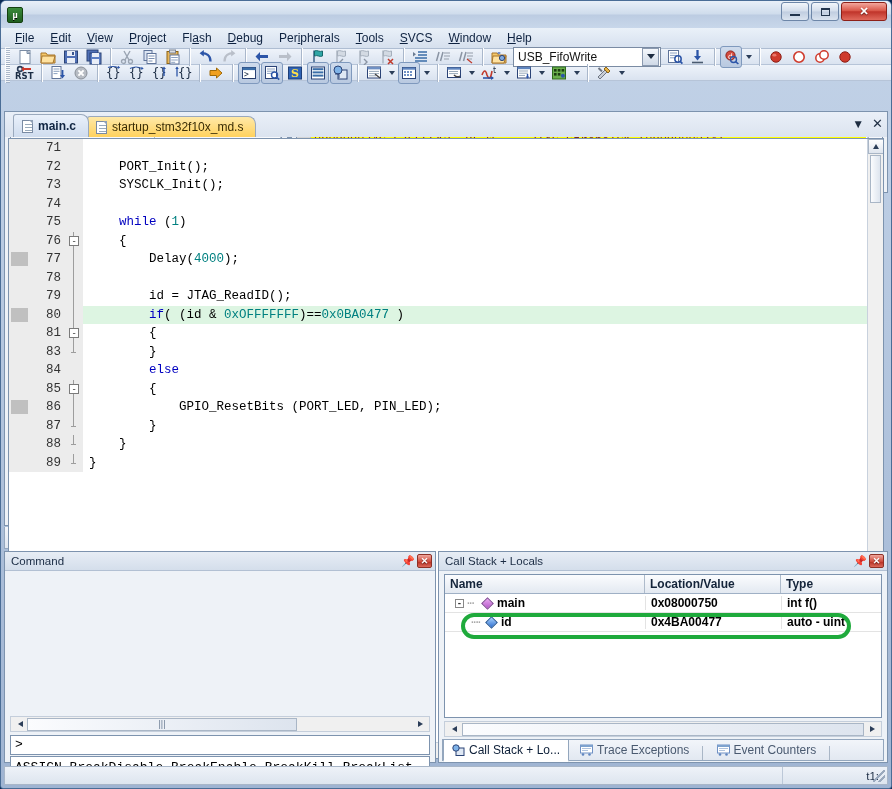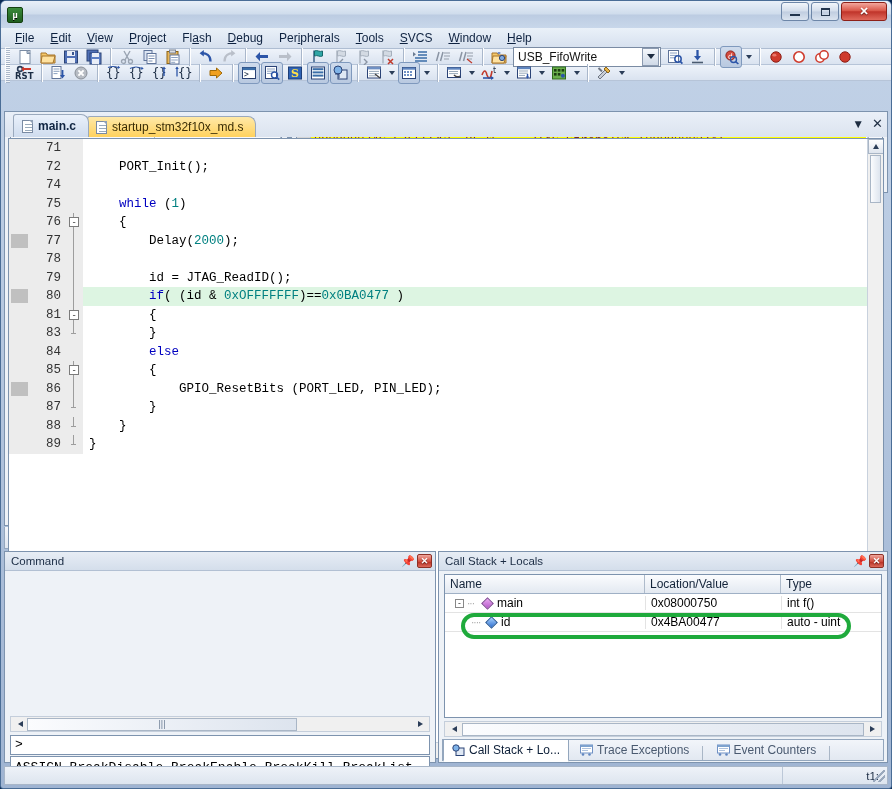--- a/index.html
+++ b/index.html
@@ -234,21 +234,21 @@
   .cmd-in { position:absolute; left:5px; right:5px; top:168px; height:20px; background:#fff;
      border:1px solid #7d93ae; font-family:"Liberation Mono","DejaVu Sans Mono",monospace;
      font-size:13px; padding:1px 4px; color:#000; }
   .cmd-hint { position:absolute; left:5px; right:5px; top:189px; height:24px; background:#fff;
      border:1px solid #7d93ae; font-family:"Liberation Mono","DejaVu Sans Mono",monospace;
      font-size:13px; padding:3px 4px; color:#000; white-space:nowrap; overflow:hidden;}
 
   
   #callstack { left:434px; right:0; top:440px; bottom:0; }
   .cs-body { position:absolute; left:5px; right:5px; top:22px; bottom:44px;
-     background:#fff; border:1px solid #7d93ae; display:flex; flex-direction:column; }
+     background:#fff; border:1px solid #7d93ae; display:flex; flex-direction:column;font-weight:bold; }
   .cs-head { display:flex; height:19px; background:linear-gradient(180deg,#fbfcfe,#e3e9f1);
      border-bottom:1px solid #9fb0c5; }
   .cs-head div { font-size:12px; color:#14243a; padding:2px 0 0 5px; border-right:1px solid #aebbcb;}
   .cs-head .h1{width:200px;} .cs-head .h2{width:136px;} .cs-head .h3{flex:1;border-right:none;}
   .cs-row { display:flex; height:19px; align-items:center; font-size:12px; border-bottom:1px solid #e3e3e3;}
   .cs-row .n { width:200px; display:flex;align-items:center; padding-left:4px; }
   .cs-row .v { width:136px; padding-left:5px; border-left:1px solid #e3e3e3;}
   .cs-row .t { flex:1; padding-left:5px; border-left:1px solid #e3e3e3;}
   .diamond { width:9px;height:9px; transform:rotate(45deg); display:inline-block; margin:0 5px 0 2px;
      border:1px solid #7a3d8e; background:linear-gradient(135deg,#e9a8f0,#b457c9); }
@@ -998,24 +998,25 @@
         </div>
         <div class="etab-right">
           <span>▼</span>
           <span style="font-size:13px;">✕</span>
         </div>
       </div>
       <div class="ebody">
         <div class="ecode" id="codelines">
             <div class="eline"><div class="ebm"></div><div class="enum">71</div><div class="efold"></div><div class="etxt"></div></div>
             <div class="eline"><div class="ebm"></div><div class="enum">72</div><div class="efold"></div><div class="etxt">    PORT_Init();</div></div>
+            <div class="eline"><div class="ebm"></div><div class="enum">73</div><div class="efold"></div><div class="etxt">    SYSCLK_Init();</div></div>
             <div class="eline"><div class="ebm"></div><div class="enum">74</div><div class="efold"></div><div class="etxt"></div></div>
             <div class="eline"><div class="ebm"></div><div class="enum">75</div><div class="efold"></div><div class="etxt">    <span class="kw">while</span> (<span class="num">1</span>)</div></div>
             <div class="eline"><div class="ebm"></div><div class="enum">76</div><div class="efold"><span class="ln" style="top:0;height:4px;"></span><span class="box">-</span><span class="ln" style="top:14px;"></span></div><div class="etxt">    {</div></div>
-            <div class="eline"><div class="ebm mark"></div><div class="enum">77</div><div class="efold"><span class="ln"></span></div><div class="etxt">        Delay(<span class="num">2000</span>);</div></div>
+            <div class="eline"><div class="ebm mark"></div><div class="enum">77</div><div class="efold"><span class="ln"></span></div><div class="etxt">        Delay(<span class="num">4000</span>);</div></div>
             <div class="eline"><div class="ebm"></div><div class="enum">78</div><div class="efold"><span class="ln"></span></div><div class="etxt"></div></div>
             <div class="eline"><div class="ebm"></div><div class="enum">79</div><div class="efold"><span class="ln"></span></div><div class="etxt">        id = JTAG_ReadID();</div></div>
             <div class="eline hl"><div class="ebm mark"><span class="arrowmark"><svg width="18" height="16">
                     <path d="M1 2 h6 v12 h-6 z" fill="#1a6ebf"></path>
                     <path d="M3 2 L9 8 L3 14 Z" fill="#ffe14a" stroke="#8a6c00"></path>
                     <path d="M3 8 L9 8 L3 14 Z" fill="#d33"></path>
                     <path d="M8 2 L15 8 L8 14 Z" fill="#ffe14a" stroke="#8a6c00"></path>
                   </svg></span></div><div class="enum">80</div><div class="efold"><span class="ln"></span></div><div class="etxt">        <span class="kw">if</span>( (id &amp; <span class="num">0xOFFFFFFF</span>)==<span class="num">0x0BA0477</span> )</div></div>
             <div class="eline"><div class="ebm"></div><div class="enum">81</div><div class="efold"><span class="ln" style="top:0;height:4px;"></span><span class="box">-</span><span class="ln" style="top:14px;"></span></div><div class="etxt">        {</div></div>
             <div class="eline"><div class="ebm"></div><div class="enum">83</div><div class="efold"><span class="ln" style="bottom:9px;top:0;"></span><span class="tick"></span></div><div class="etxt">        }</div></div>

